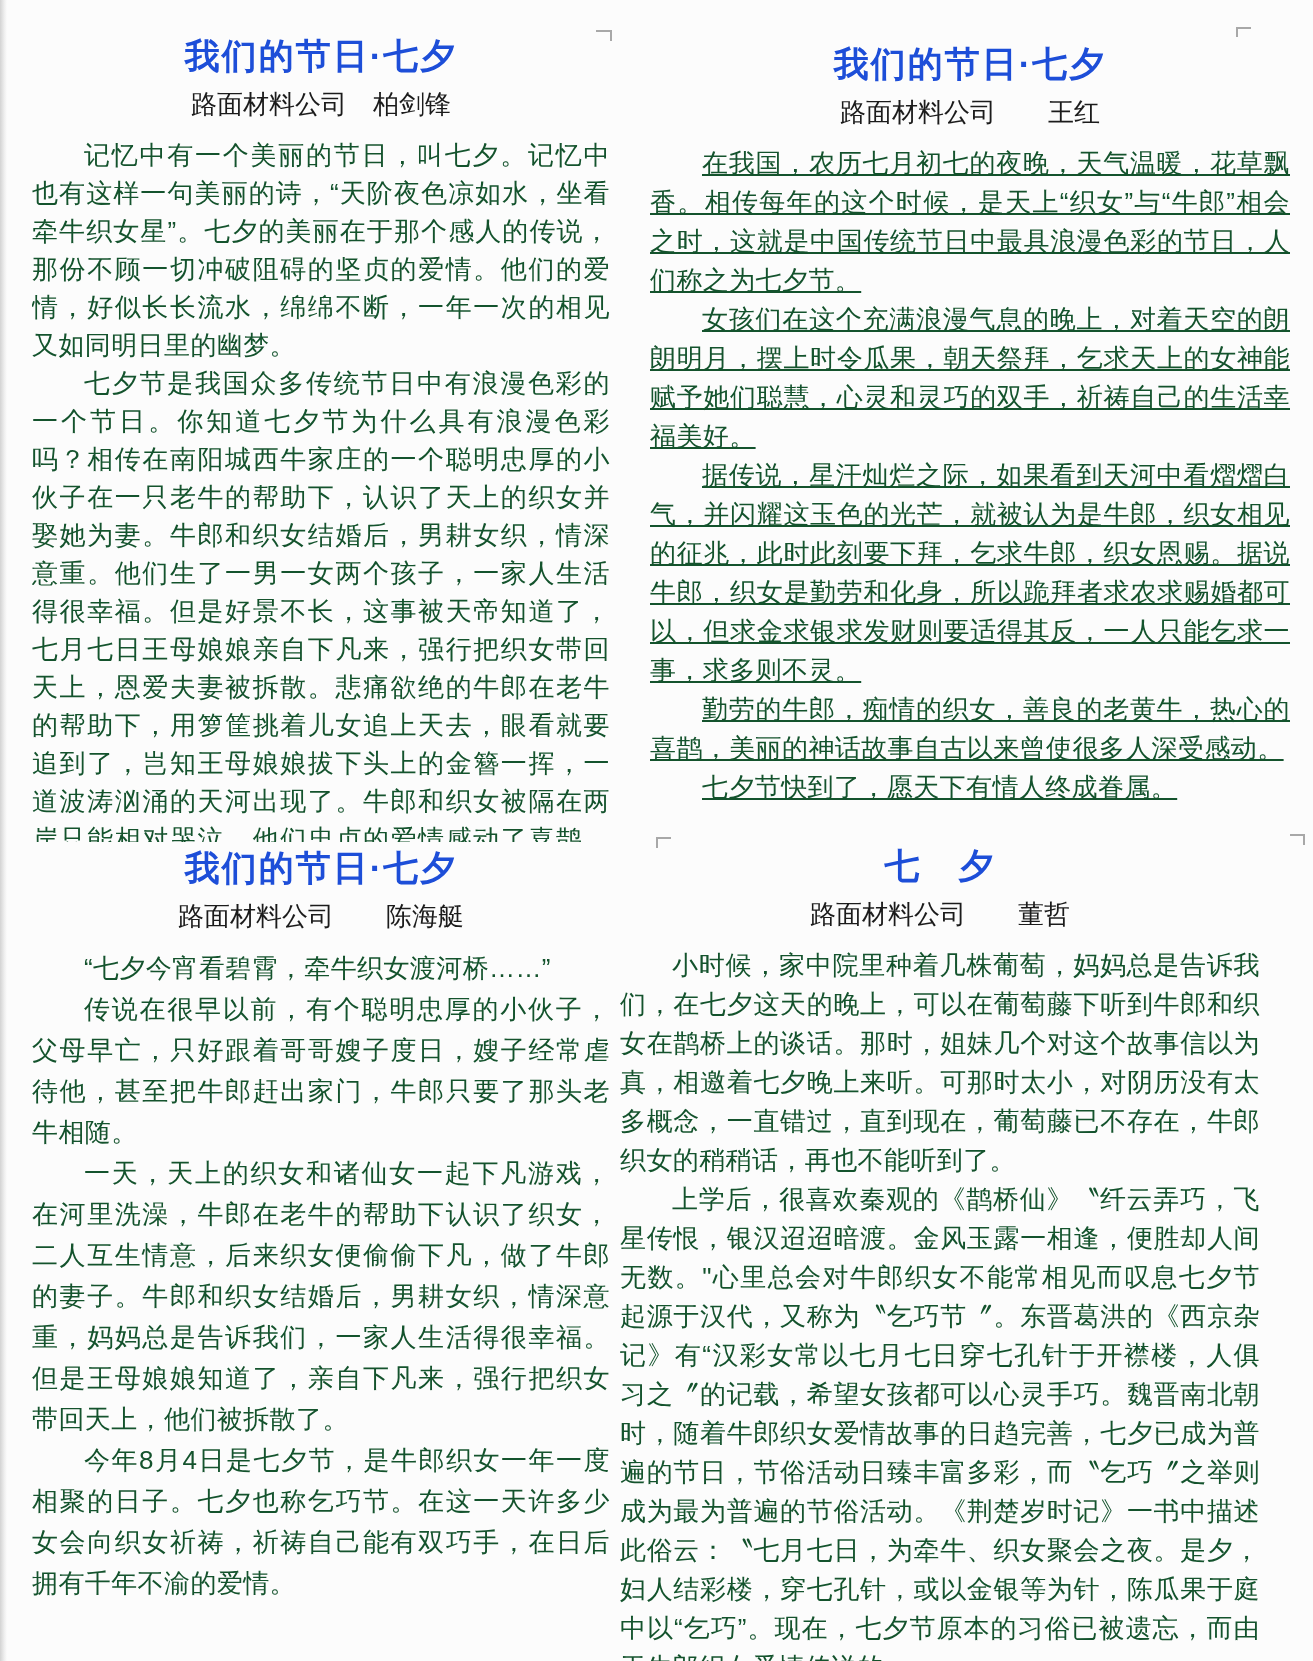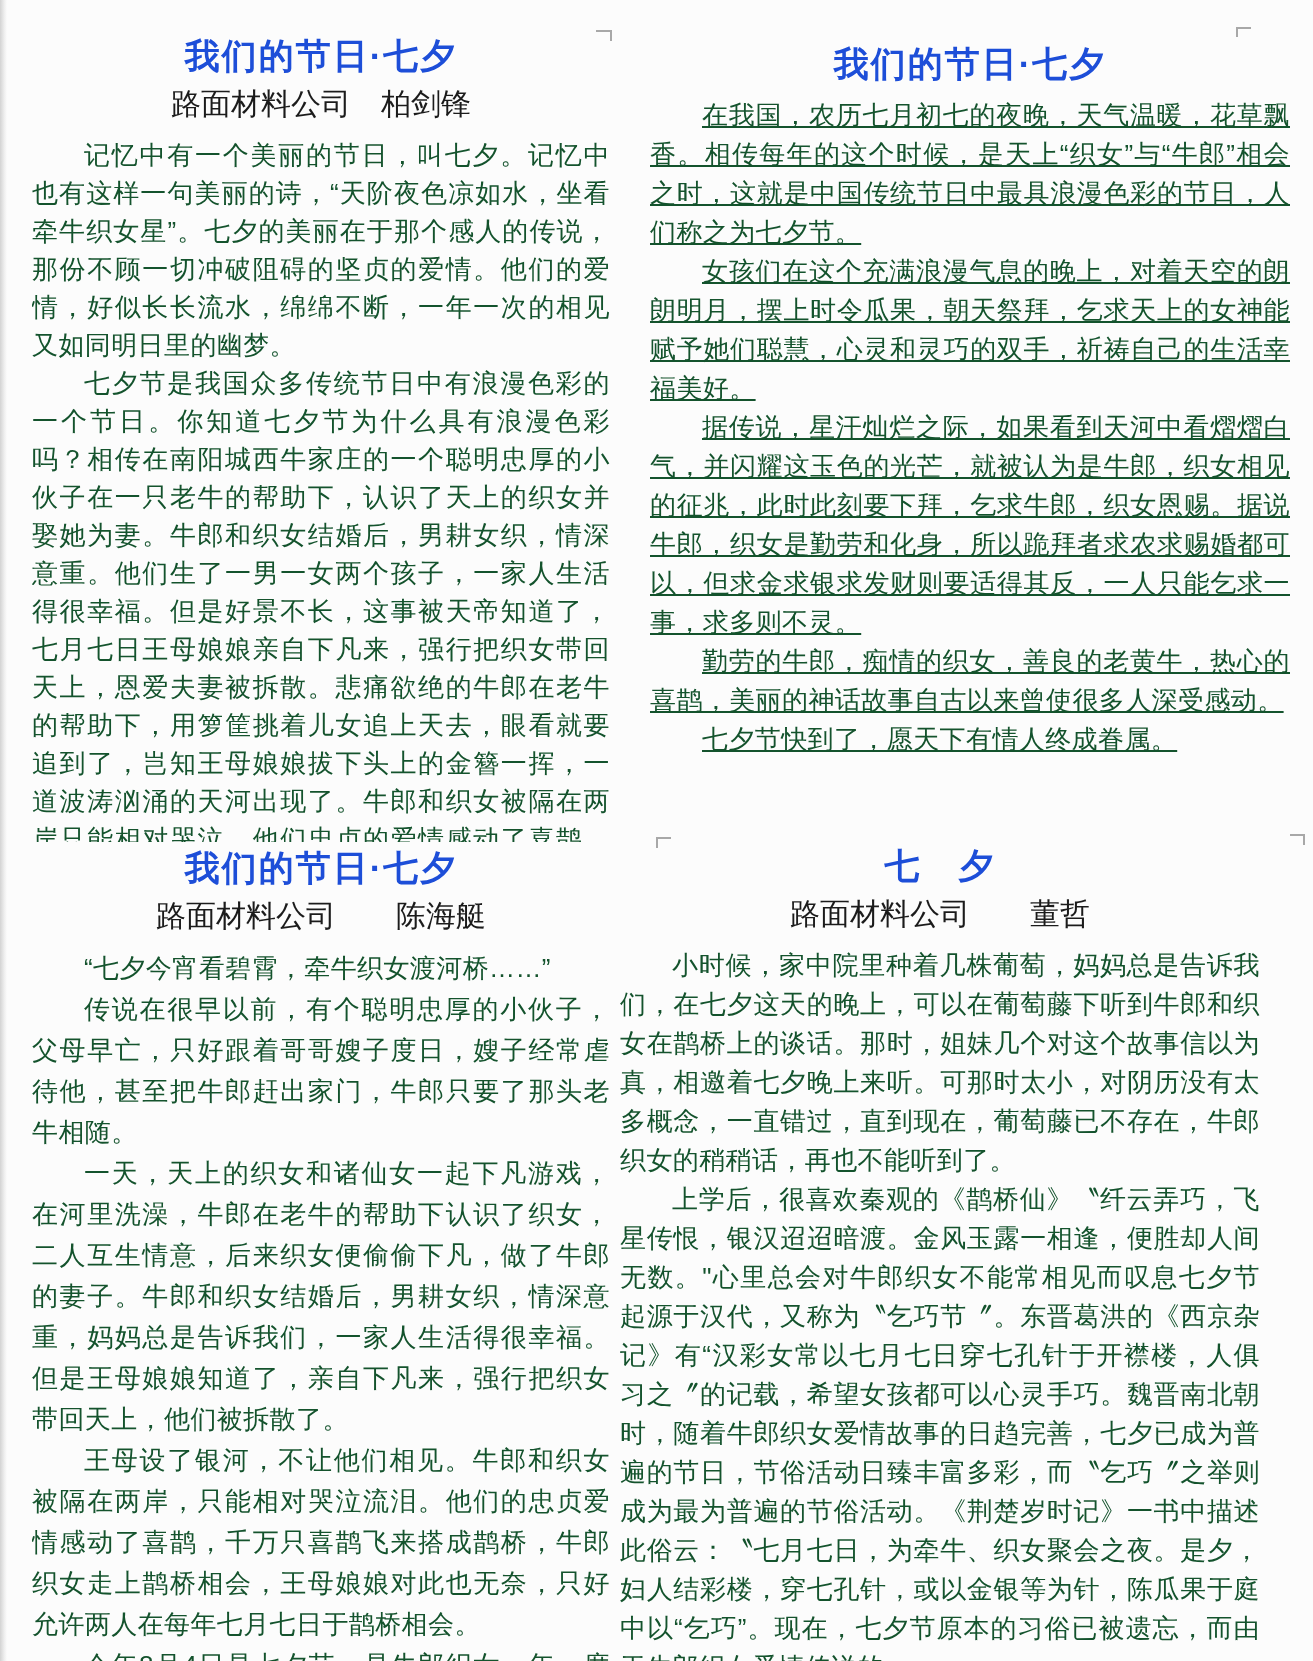--- a/index.html
+++ b/index.html
@@ -21,21 +21,21 @@
   .a2{left:650px;top:42px;width:640px;height:800px;}
   .a3{left:32px;top:846px;width:578px;height:815px;}
   .a4{left:620px;top:844px;width:640px;height:817px;}
 
   .title{
     margin:0 0 10px 0;
     font-size:35px;line-height:44px;font-weight:bold;
     text-align:center;letter-spacing:2px;color:#1d4ed8;
   }
   .byline{
-    font-size:30px;line-height:32px;text-align:center;
+    font-size:26px;line-height:32px;text-align:center;
     margin:0 0 16px 0;color:#1b1b1b;
   }
   .article p{
     margin:0;font-size:26px;text-align:justify;
     text-indent:2em;letter-spacing:0.4px;color:#14532d;
   }
   .a1 p{line-height:38px;}
   .a2 p{line-height:39px;text-decoration:underline;}
   .a3 p{line-height:41px;}
   .a4 p{line-height:39px;}
@@ -61,34 +61,34 @@
 <section class="article a1">
   <h1 class="title">我们的节日·七夕</h1>
   <div class="byline">路面材料公司　柏剑锋</div>
   <p>记忆中有一个美丽的节日，叫七夕。记忆中也有这样一句美丽的诗，“天阶夜色凉如水，坐看牵牛织女星”。七夕的美丽在于那个感人的传说，那份不顾一切冲破阻碍的坚贞的爱情。他们的爱情，好似长长流水，绵绵不断，一年一次的相见又如同明日里的幽梦。</p>
   <p>七夕节是我国众多传统节日中有浪漫色彩的一个节日。你知道七夕节为什么具有浪漫色彩吗？相传在南阳城西牛家庄的一个聪明忠厚的小伙子在一只老牛的帮助下，认识了天上的织女并娶她为妻。牛郎和织女结婚后，男耕女织，情深意重。他们生了一男一女两个孩子，一家人生活得很幸福。但是好景不长，这事被天帝知道了，七月七日王母娘娘亲自下凡来，强行把织女带回天上，恩爱夫妻被拆散。悲痛欲绝的牛郎在老牛的帮助下，用箩筐挑着儿女追上天去，眼看就要追到了，岂知王母娘娘拔下头上的金簪一挥，一道波涛汹涌的天河出现了。牛郎和织女被隔在两岸只能相对哭泣。他们忠贞的爱情感动了喜鹊，千万只喜鹊飞来搭成鹊桥，让牛郎织女走上鹊桥相会。王母娘娘对此也无奈，只好允许他们每年七月七日在鹊桥相会。</p>
 
 </section>
 
 <section class="article a2">
   <h1 class="title">我们的节日·七夕</h1>
+  <div class="byline">路面材料公司　　王红</div>
   <p>在我国，农历七月初七的夜晚，天气温暖，花草飘香。相传每年的这个时候，是天上“织女”与“牛郎”相会之时，这就是中国传统节日中最具浪漫色彩的节日，人们称之为七夕节。</p>
   <p>女孩们在这个充满浪漫气息的晚上，对着天空的朗朗明月，摆上时令瓜果，朝天祭拜，乞求天上的女神能赋予她们聪慧，心灵和灵巧的双手，祈祷自己的生活幸福美好。</p>
   <p>据传说，星汗灿烂之际，如果看到天河中看熠熠白气，并闪耀这玉色的光芒，就被认为是牛郎，织女相见的征兆，此时此刻要下拜，乞求牛郎，织女恩赐。据说牛郎，织女是勤劳和化身，所以跪拜者求农求赐婚都可以，但求金求银求发财则要适得其反，一人只能乞求一事，求多则不灵。</p>
   <p>勤劳的牛郎，痴情的织女，善良的老黄牛，热心的喜鹊，美丽的神话故事自古以来曾使很多人深受感动。</p>
   <p>七夕节快到了，愿天下有情人终成眷属。</p>
 </section>
 
 <section class="article a3">
   <h1 class="title">我们的节日·七夕</h1>
   <div class="byline">路面材料公司　　陈海艇</div>
   <p class="quote">“七夕今宵看碧霄，牵牛织女渡河桥……”</p>
   <p>传说在很早以前，有个聪明忠厚的小伙子，父母早亡，只好跟着哥哥嫂子度日，嫂子经常虐待他，甚至把牛郎赶出家门，牛郎只要了那头老牛相随。</p>
   <p>一天，天上的织女和诸仙女一起下凡游戏，在河里洗澡，牛郎在老牛的帮助下认识了织女，二人互生情意，后来织女便偷偷下凡，做了牛郎的妻子。牛郎和织女结婚后，男耕女织，情深意重，妈妈总是告诉我们，一家人生活得很幸福。但是王母娘娘知道了，亲自下凡来，强行把织女带回天上，他们被拆散了。</p>
-  <p>王母设了银河，不让他们相见。牛郎和织女被隔在两岸，只能相对哭泣流泪。他们的忠贞爱情感动了喜鹊，千万只喜鹊飞来搭成鹊桥，牛郎织女走上鹊桥相会，王母娘娘对此也无奈，只好允许两人在每年七月七日于鹊桥相会。</p>
   <p>今年8月4日是七夕节，是牛郎织女一年一度相聚的日子。七夕也称乞巧节。在这一天许多少女会向织女祈祷，祈祷自己能有双巧手，在日后拥有千年不渝的爱情。</p>
 
 </section>
 
 <section class="article a4">
   <h1 class="title">七　夕</h1>
   <div class="byline">路面材料公司　　董哲</div>
   <p>小时候，家中院里种着几株葡萄，妈妈总是告诉我们，在七夕这天的晚上，可以在葡萄藤下听到牛郎和织女在鹊桥上的谈话。那时，姐妹几个对这个故事信以为真，相邀着七夕晚上来听。可那时太小，对阴历没有太多概念，一直错过，直到现在，葡萄藤已不存在，牛郎织女的稍稍话，再也不能听到了。</p>
   <p>上学后，很喜欢秦观的《鹊桥仙》〝纤云弄巧，飞星传恨，银汉迢迢暗渡。金风玉露一相逢，便胜却人间无数。"心里总会对牛郎织女不能常相见而叹息七夕节起源于汉代，又称为〝乞巧节〞。东晋葛洪的《西京杂记》有“汉彩女常以七月七日穿七孔针于开襟楼，人俱习之〞的记载，希望女孩都可以心灵手巧。魏晋南北朝时，随着牛郎织女爱情故事的日趋完善，七夕已成为普遍的节日，节俗活动日臻丰富多彩，而〝乞巧〞之举则成为最为普遍的节俗活动。《荆楚岁时记》一书中描述此俗云：〝七月七日，为牵牛、织女聚会之夜。是夕，妇人结彩楼，穿七孔针，或以金银等为针，陈瓜果于庭中以“乞巧”。现在，七夕节原本的习俗已被遗忘，而由于牛郎织女爱情传说的</p>
 

